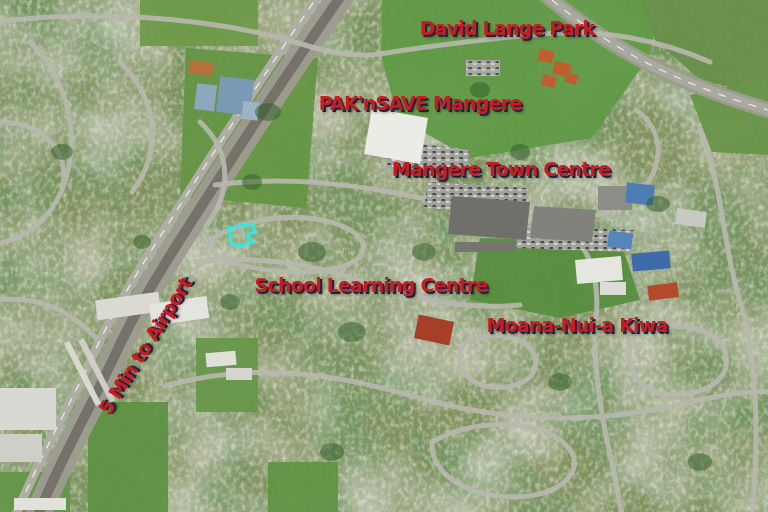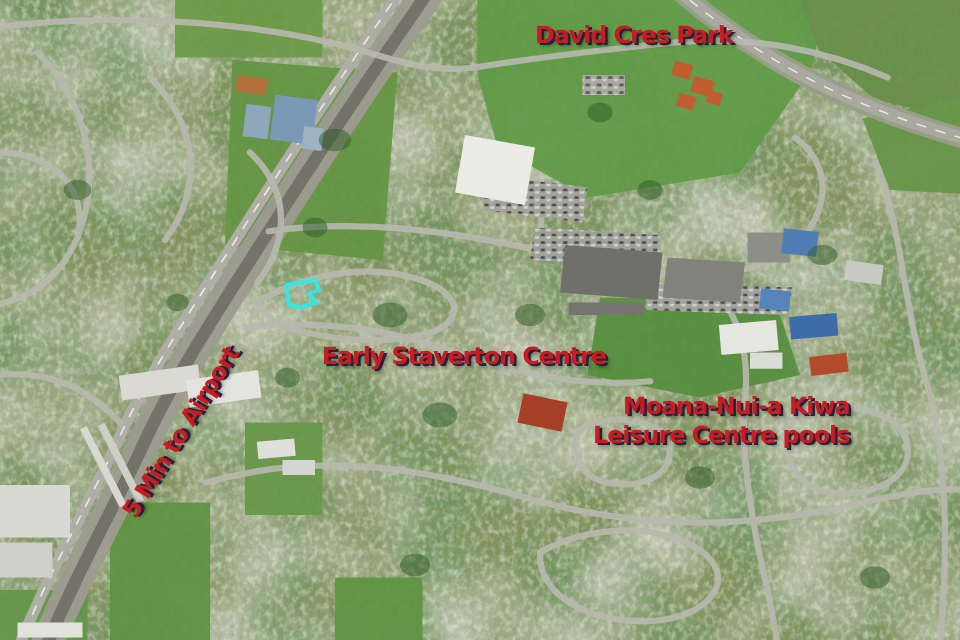--- a/index.html
+++ b/index.html
@@ -14,21 +14,21 @@
     font-weight:bold;
     font-size:19px;
     letter-spacing:-0.8px;
     white-space:nowrap;
     transform:translateX(-50%);
     color:var(--accent,#c91c22);
     text-shadow:2px 2px 0 var(--shadow,#23233a), 3px 3px 3px rgba(0,0,0,0.35);
     user-select:none;
   }
   .map-label.rot{transform:translate(-50%,-50%) rotate(-58deg);}
-  .map-label.two-line{text-align:right;line-height:23px;}
+  .map-label.two-line{text-align:left;line-height:23px;}
 </style>
 </head>
 <body>
 
 <div class="stage" style="--accent: #c91c22;">
 
   <svg width="768" height="512" viewBox="0 0 768 512">
     <defs>
       <filter id="fTrees" x="-2%" y="-2%" width="104%" height="104%">
         <feTurbulence type="fractalNoise" baseFrequency="0.016" numOctaves="3" seed="8"></feTurbulence>
@@ -175,22 +175,23 @@
       <ellipse cx="700" cy="462" rx="12" ry="9"></ellipse>
       <ellipse cx="62" cy="152" rx="11" ry="8"></ellipse>
       <ellipse cx="332" cy="452" rx="12" ry="9"></ellipse>
       <ellipse cx="480" cy="90" rx="10" ry="8"></ellipse>
     </g>
 
     <polygon points="229,228 252,224 255,232 247,235 253,242 240,246 231,244" fill="none" stroke-width="3.2" stroke-linejoin="round" stroke="#35e7e2"></polygon>
   </svg>
 
   <div class="labels" style="--shadow: #23233a;">
-    <div class="map-label" style="left:507px;top:17px">David Cres Park</div>
-    <div class="map-label" style="left:371px;top:274px">Early Staverton Centre</div>
+    <div class="map-label" style="left:507px;top:17px">David Lange Park</div>
+    <div class="map-label" style="left:420px;top:92px">PAK'nSAVE Mangere</div>
+    <div class="map-label" style="left:501px;top:158px">Mangere Town Centre</div>
+    <div class="map-label" style="left:371px;top:274px">School Learning Centre</div>
     <div class="map-label two-line" style="left:577px;top:314px">
       <div>Moana-Nui-a Kiwa</div>
-      <div>Leisure Centre pools</div>
     </div>
     <div class="map-label rot" style="left:145px;top:346px">5 Min to Airport</div>
   </div>
 
 </div>
 
 </body></html>

